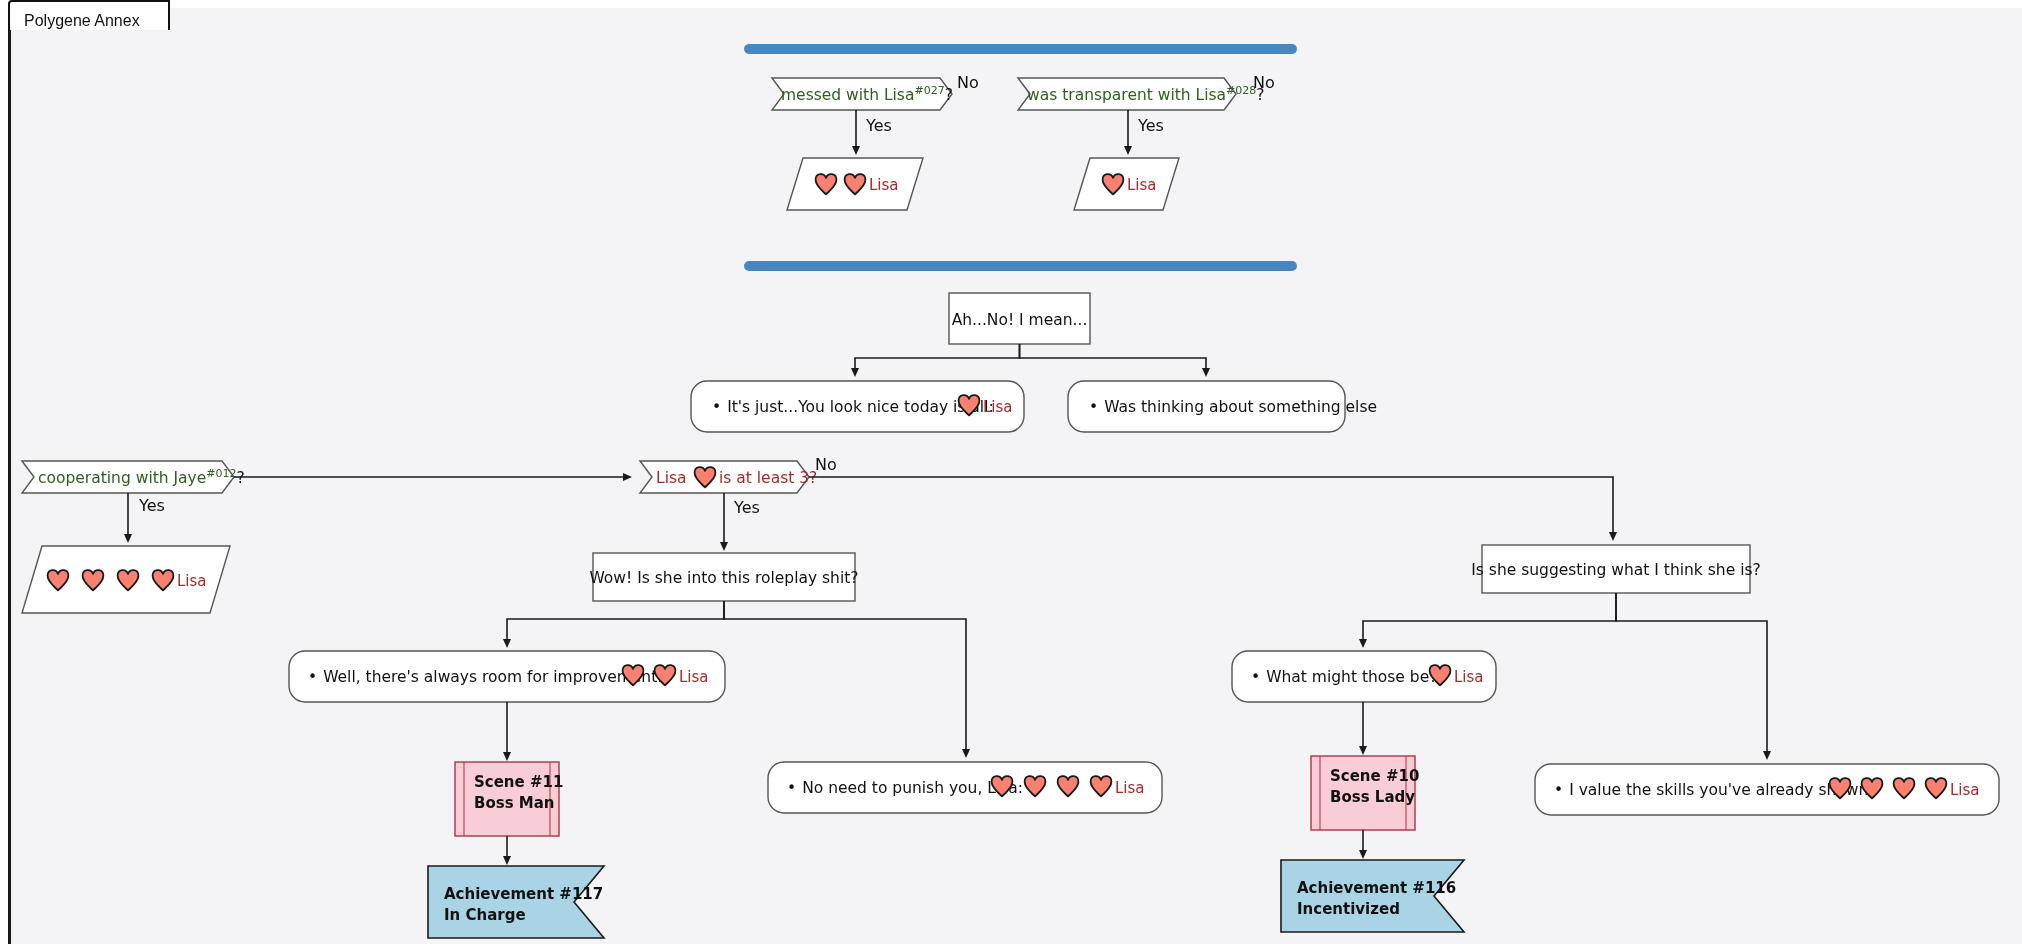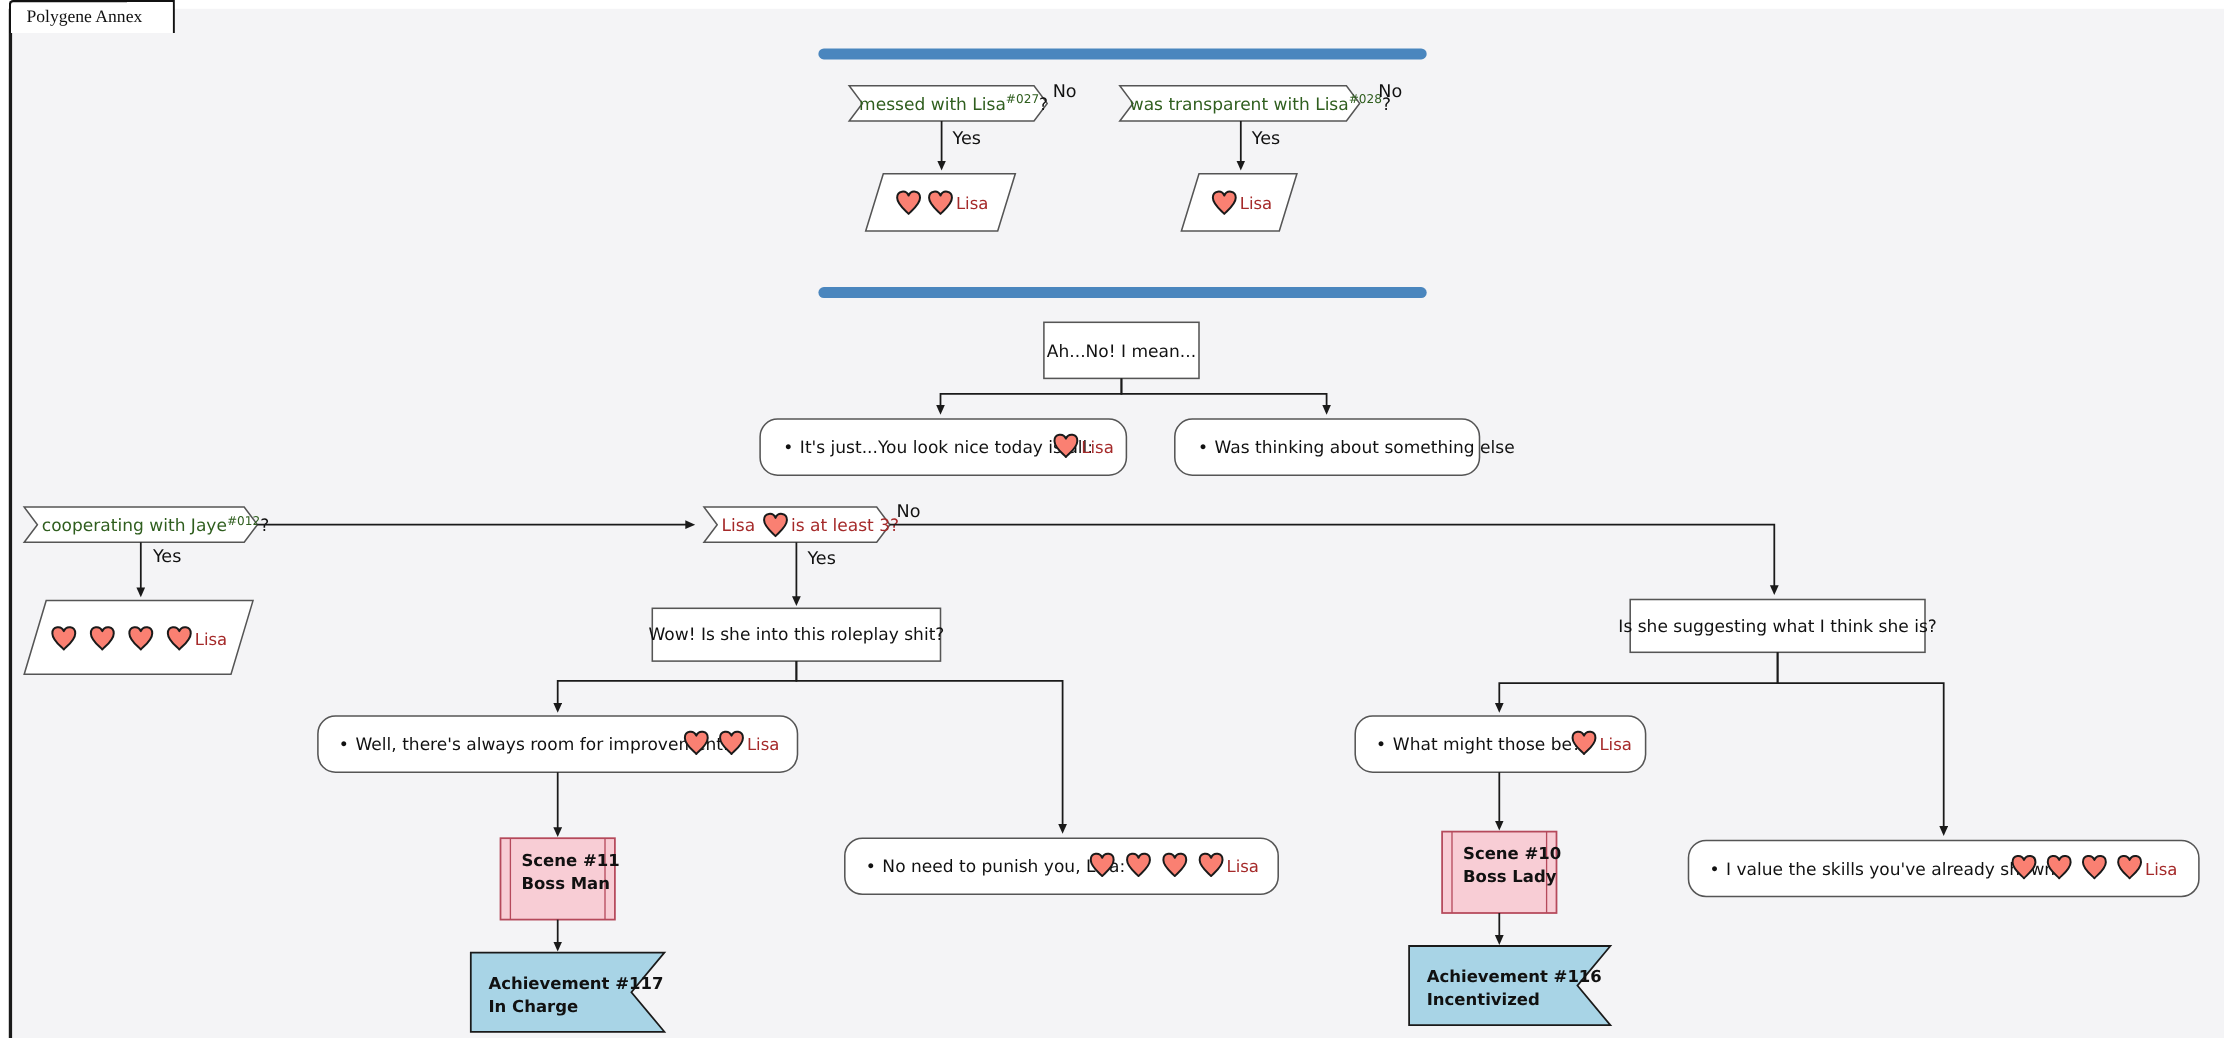--- a/index.html
+++ b/index.html
@@ -35,22 +35,22 @@
     position: absolute;
     left: 8px;
     top: 0px;
     height: 30px;
     background: #ffffff;
     border: 2px solid #111111;
     border-bottom: none;
     border-top-left-radius: 4px;
     padding: 0 28px 0 14px;
     display: flex;
-    align-items: center;
-    font-family: Liberation Serif, serif;
+    align-items: flex-end;
+    font-family: Liberation Sans, sans-serif;
     font-size: 16px;
     color: #111111;
     z-index: 30;
     box-sizing: border-box;
   }
   #tab-skew {
     position: absolute;
     left: 118px;
     top: 0px;
     width: 22px;

